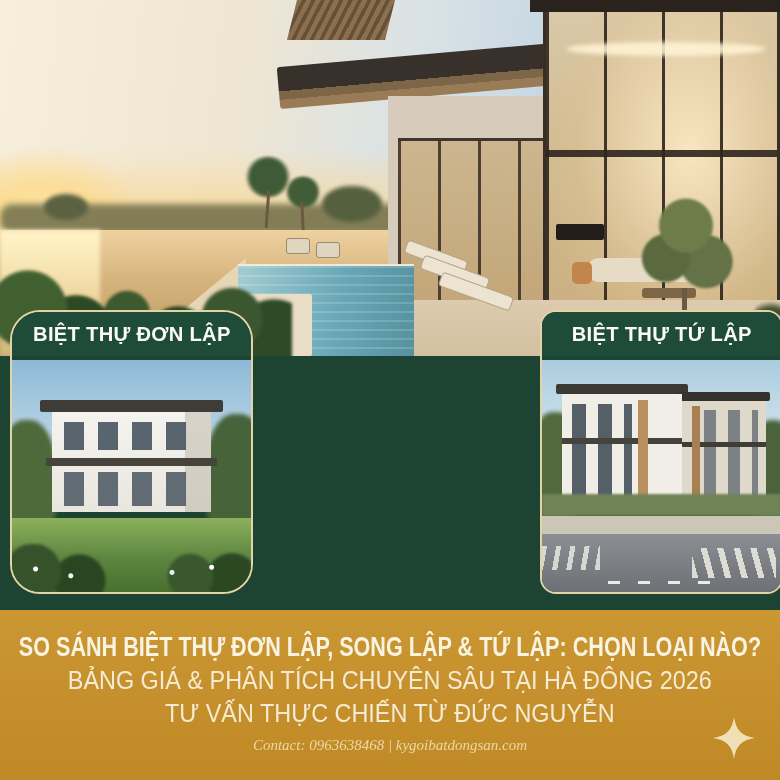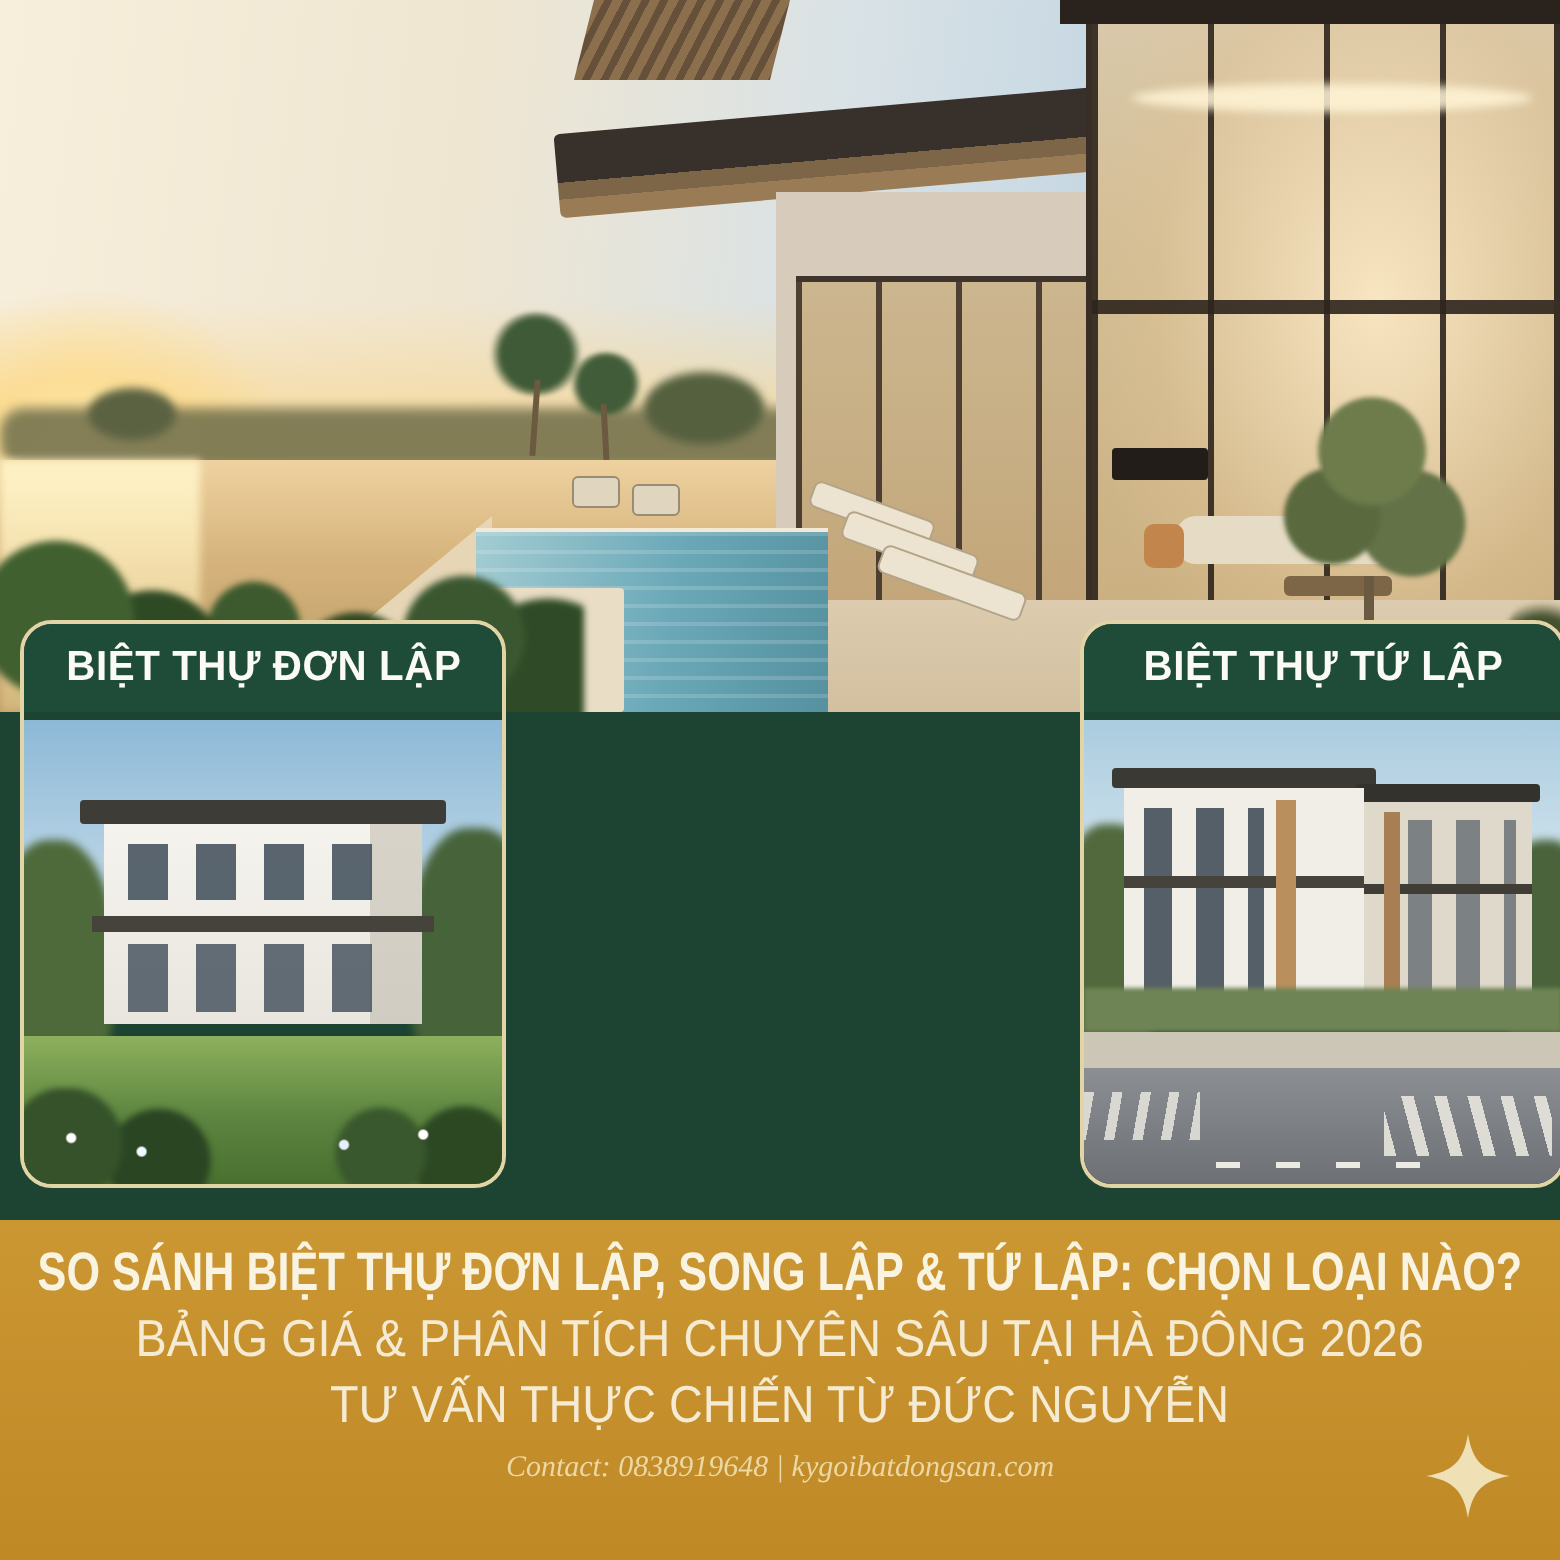--- a/index.html
+++ b/index.html
@@ -79,33 +79,33 @@
       radial-gradient(circle at 30% 55%,#5a6a3e 0 24%,transparent 26%),
       radial-gradient(circle at 70% 58%,#637247 0 26%,transparent 28%);}
   .treetrunk{left:682px;top:288px;width:5px;height:50px;background:#6b5a42;}
   .fgplant{left:750px;top:298px;width:42px;height:62px;border-radius:50%;filter:blur(1px);
     background:radial-gradient(circle,#44512f 55%,rgba(68,81,47,0) 75%);}
 
   
   .greenband{position:absolute;left:0;top:356px;width:780px;height:254px;background:var(--deep-green,#1d4432);}
   .goldband{position:absolute;left:0;top:610px;width:780px;height:170px;box-sizing:border-box;
     background:linear-gradient(180deg,#cb9733,#bf8926);
-    display:flex;flex-direction:column;align-items:center;padding-top:10px;}
+    display:flex;flex-direction:column;align-items:center;padding-top:21px;}
   .gb-line{white-space:nowrap;text-align:center;color:var(--cream,#f5eed8);}
   .gb-title{font-size:27px;font-weight:700;line-height:33px;color:#f9f3e2;transform:scaleX(.80);}
   .gb-sub{font-size:26px;font-weight:400;line-height:33px;color:#f4ebd2;transform:scaleX(.90);}
   .gb-contact{margin-top:7px;font-family:"Liberation Serif",serif;font-style:italic;
     font-size:15px;color:var(--cream-muted,#ecd8a4);}
   .sparkle{position:absolute;left:713px;top:714px;width:42px;height:48px;}
 
   
   .card{position:absolute;top:310px;width:243px;height:284px;box-sizing:border-box;
     border:2px solid var(--card-border,#e2d4a6);border-radius:16px;overflow:hidden;
     background:var(--deep-green,#1d4432);display:flex;flex-direction:column;}
-  #card1{left:10px;} #card2{left:266px;} #card3{left:540px;}
+  #card1{left:10px;border-radius:30px;} #card2{left:266px;} #card3{left:540px;}
   .card-header{flex:0 0 44px;background:var(--header-green,#1f4c38);
     border-bottom:4px solid var(--deep-green,#1d4432);
     display:flex;align-items:center;justify-content:center;}
   .card-header span{color:#fbfaf4;font-size:21px;font-weight:700;letter-spacing:.3px;
     white-space:nowrap;transform:scaleX(.96);}
   .scene{position:relative;flex:1;overflow:hidden;}
 
   
   .sky1{left:0;top:0;right:0;height:60%;background:linear-gradient(#8cb9d6,#b9d4e6 55%,#e9f0f3);}
   .c1treeL{left:-16px;top:60px;width:62px;height:130px;border-radius:45%;filter:blur(2px);background:#4e6a3a;}
@@ -277,20 +277,20 @@
       <div class="abs c3cross1"></div>
       <div class="abs c3cross2"></div>
       <div class="abs c3dash"></div>
     </div>
   </div>
 
   <div class="goldband">
     <div class="gb-line gb-title">SO SÁNH BIỆT THỰ ĐƠN LẬP, SONG LẬP &amp; TỨ LẬP: CHỌN LOẠI NÀO?</div>
     <div class="gb-line gb-sub">BẢNG GIÁ &amp; PHÂN TÍCH CHUYÊN SÂU TẠI HÀ ĐÔNG 2026</div>
     <div class="gb-line gb-sub">TƯ VẤN THỰC CHIẾN TỪ ĐỨC NGUYỄN</div>
-    <div class="gb-contact">Contact: 0838919648 | kygoibatdongsan.com</div>
+    <div class="gb-contact">Contact: 0963638468 | kygoibatdongsan.com</div>
   </div>
 
   <svg class="sparkle" viewBox="0 0 100 100">
     <path d="M50 0 C55 32 68 45 100 50 C68 55 55 68 50 100 C45 68 32 55 0 50 C32 45 45 32 50 0 Z" fill="#f0e0b5"></path>
   </svg>
 
 </div>
 
 </body></html>

